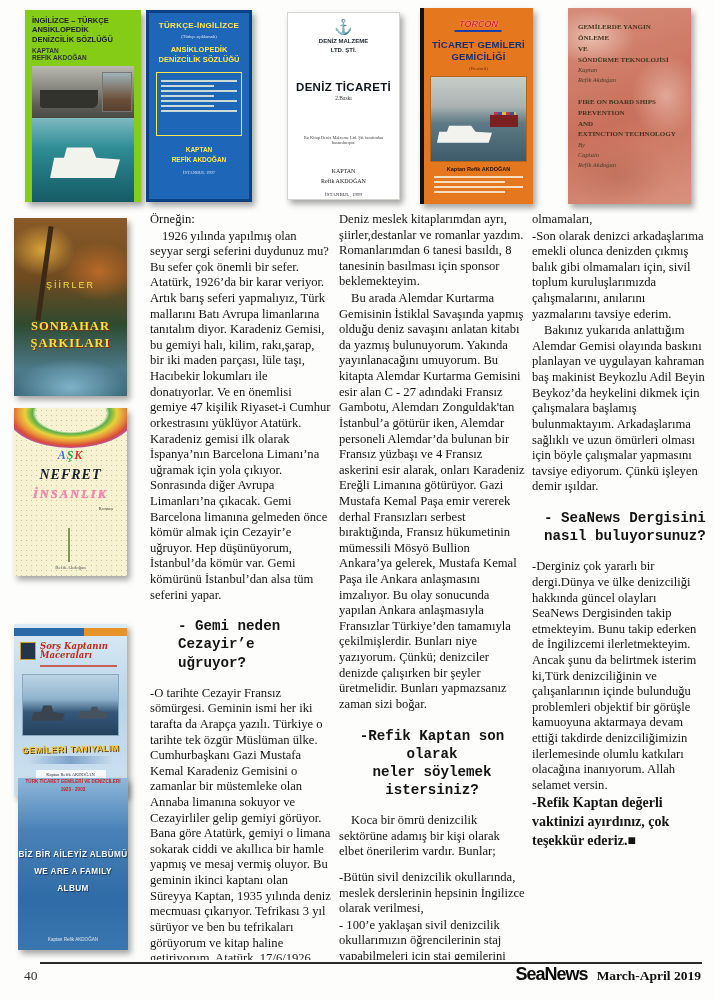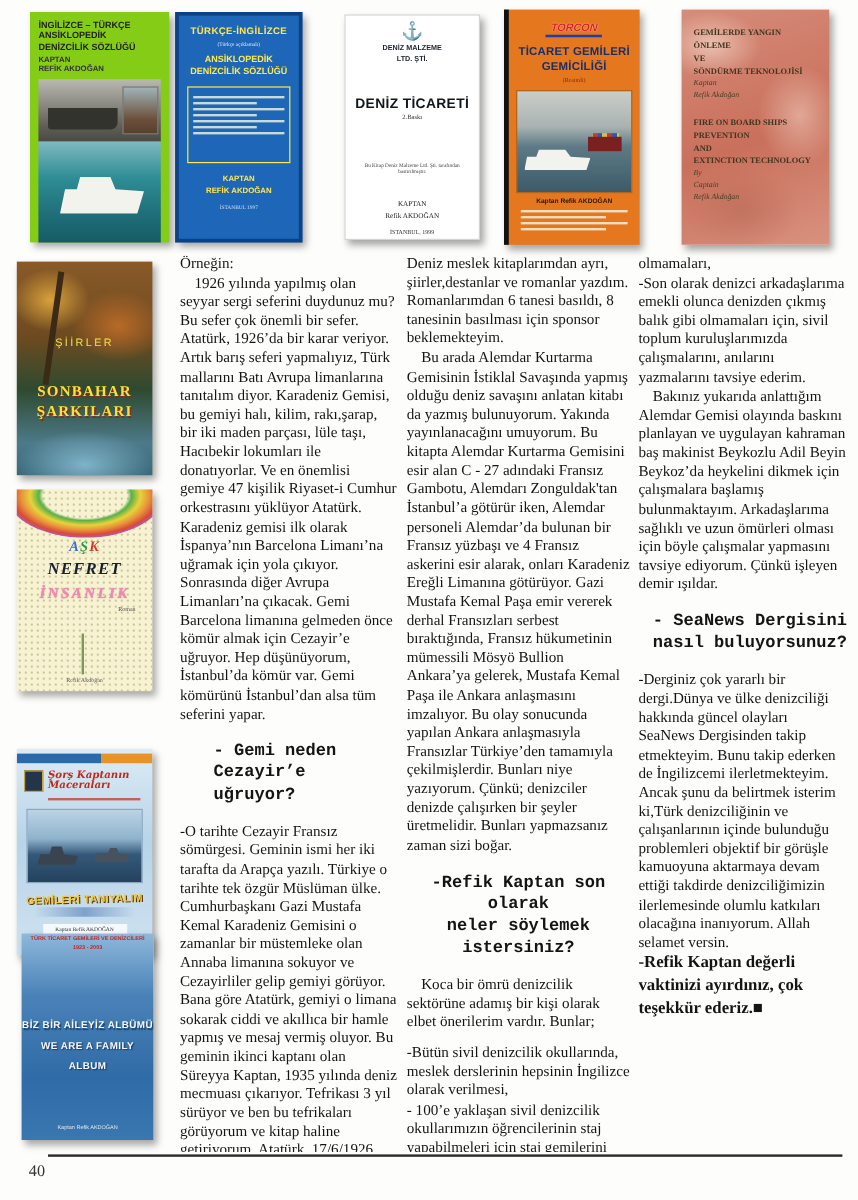--- a/index.html
+++ b/index.html
@@ -310,14 +310,18 @@
     <h3 class="h-left2">- SeaNews Dergisini
 nasıl buluyorsunuz?</h3>
     <p>-Derginiz çok yararlı bir dergi.Dünya ve ülke denizciliği hakkında güncel olayları SeaNews Dergisinden takip etmekteyim. Bunu takip ederken de İngilizcemi ilerletmekteyim. Ancak şunu da belirtmek isterim ki,Türk denizciliğinin ve çalışanlarının içinde bulunduğu problemleri objektif bir görüşle kamuoyuna aktarmaya devam ettiği takdirde denizciliğimizin ilerlemesinde olumlu katkıları olacağına inanıyorum. Allah selamet versin.</p>
     <p class="closing">-Refik Kaptan değerli
 vaktinizi ayırdınız, çok
 teşekkür ederiz.■</p>
   </div>
 
   <div class="footer-rule"></div>
   <div class="page-num">40</div>
+  <div class="footer-brand">
+    <span class="brand-logo">SeaNews</span>
+    <span class="brand-issue">March-April 2019</span>
+  </div>
 
 </div>
 
 </body></html>

